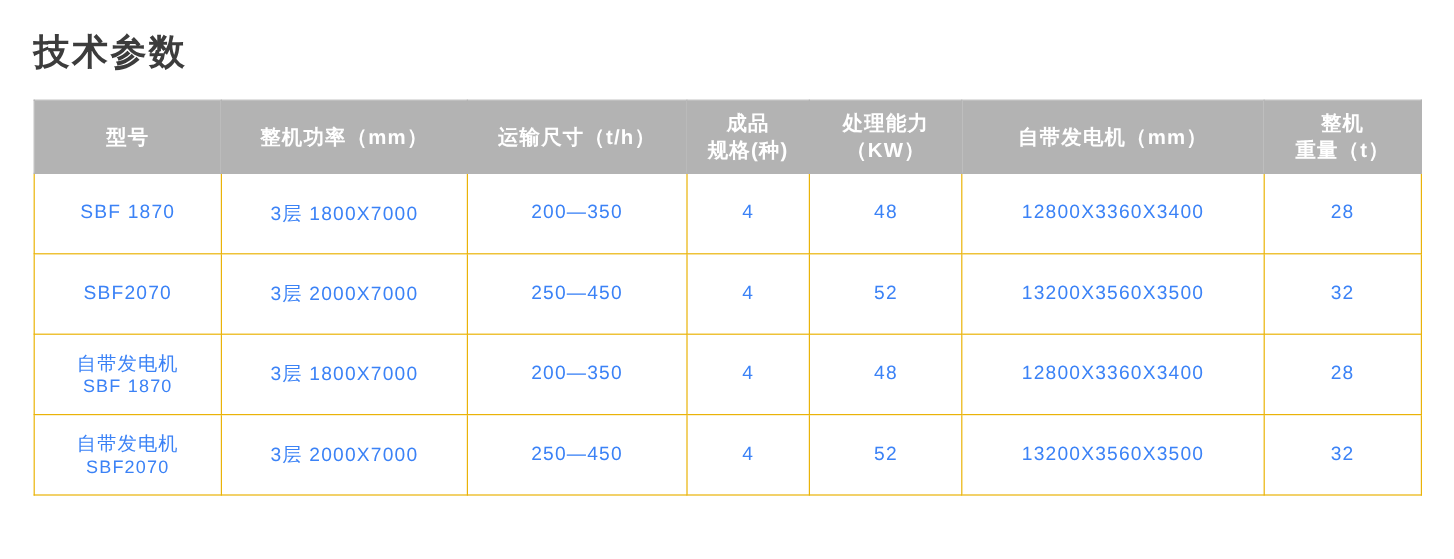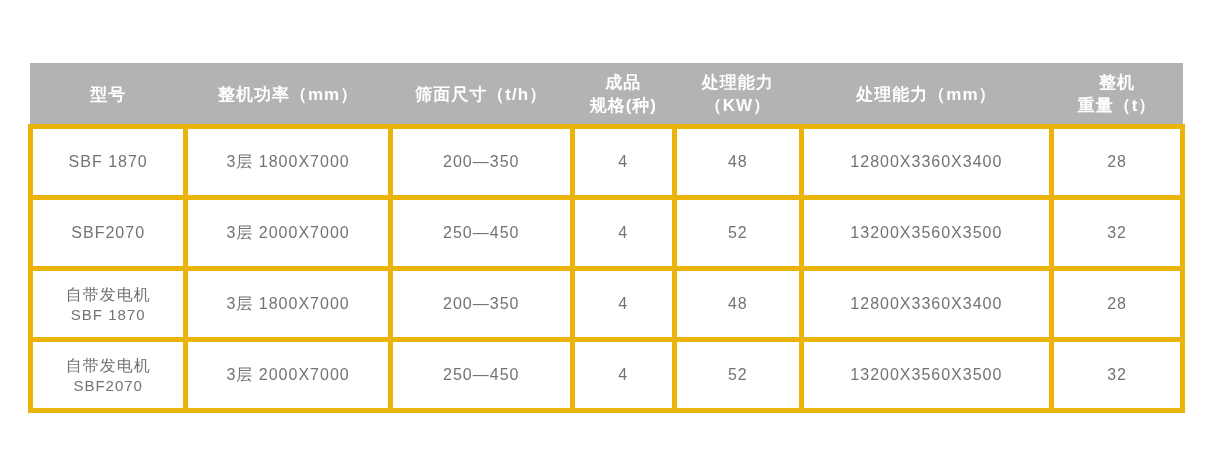--- a/index.html
+++ b/index.html
@@ -27,32 +27,32 @@
     top: 24px;
     font-size: 30px;
     font-weight: 700;
     letter-spacing: 2px;
     color: #3c3c3c;
     line-height: 40px;
   }
   .spec-table {
     position: absolute;
     left: 28px;
-    top: 63px;
+    top: 83px;
     width: 1157px;
     border-collapse: collapse;
     table-layout: fixed;
   }
   .spec-table th,
   .spec-table td {
-    border: 5px solid #eab308;
+    border: 1px solid #eab308;
     text-align: center;
     vertical-align: middle;
     font-size: 16px;
-    color: #737373;
+    color: #3b82f6;
     padding: 0 4px;
   }
   .spec-table thead th {
     background: #b3b3b3;
     color: #ffffff;
     font-weight: 700;
     height: 60px;
     line-height: 23px;
     border: 1px solid #b3b3b3;
     letter-spacing: 1px;
@@ -79,52 +79,53 @@
     font-size: 15px;
     letter-spacing: 1px;
   }
   .hdr-line2 { display: block; }
 </style>
 </head>
 <body>
 
 <div class="page">
 
+  <div class="page-title">技术参数</div>
 
   <table class="spec-table">
     <colgroup>
       <col class="col-model">
       <col class="col-screen">
       <col class="col-capacity">
       <col class="col-product">
       <col class="col-power">
       <col class="col-transport">
       <col class="col-weight">
     </colgroup>
     <thead>
       <tr>
         <th>
           <span>型号</span>
         </th>
         <th>
           <span>整机功率（mm）</span>
         </th>
         <th>
-          <span>筛面尺寸（t/h）</span>
+          <span>运输尺寸（t/h）</span>
         </th>
         <th>
           <span>成品</span>
           <span class="hdr-line2">规格(种)</span>
         </th>
         <th>
           <span>处理能力</span>
           <span class="hdr-line2">（KW）</span>
         </th>
         <th>
-          <span>处理能力（mm）</span>
+          <span>自带发电机（mm）</span>
         </th>
         <th>
           <span>整机</span>
           <span class="hdr-line2">重量（t）</span>
         </th>
       </tr>
     </thead>
     <tbody>
       <tr>
         <td class="model-cell">

